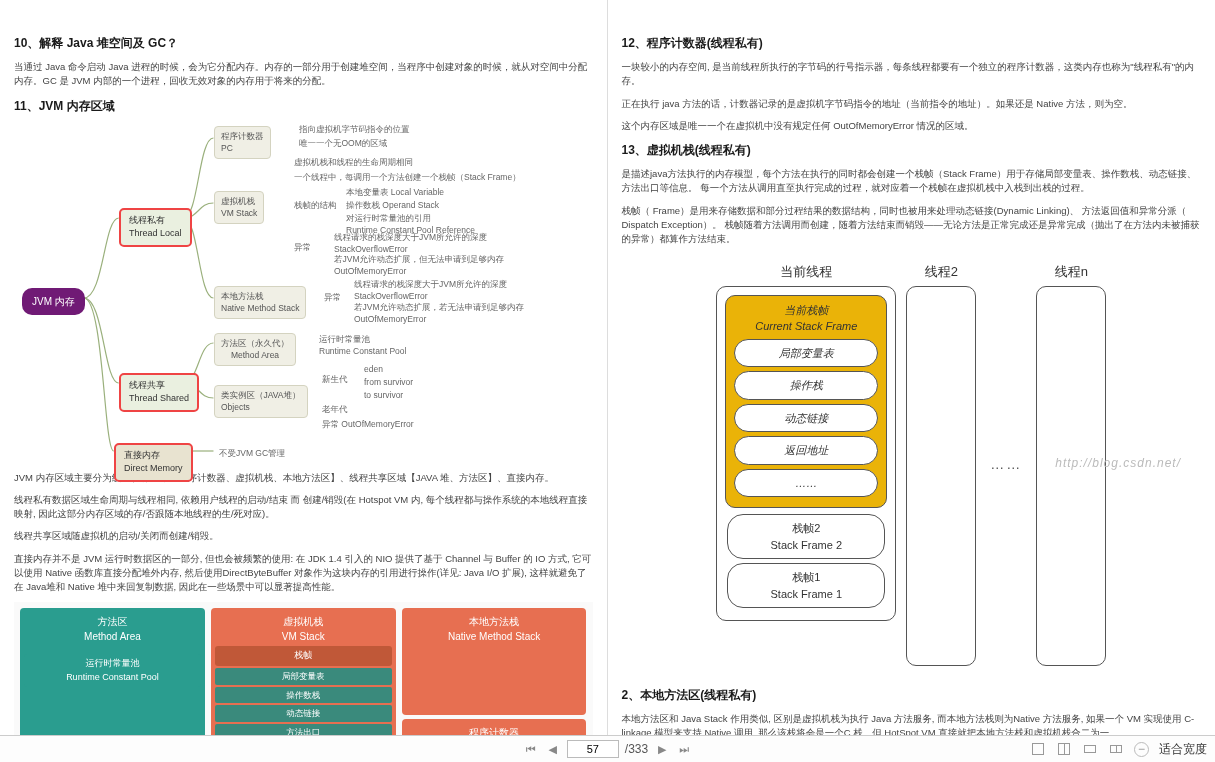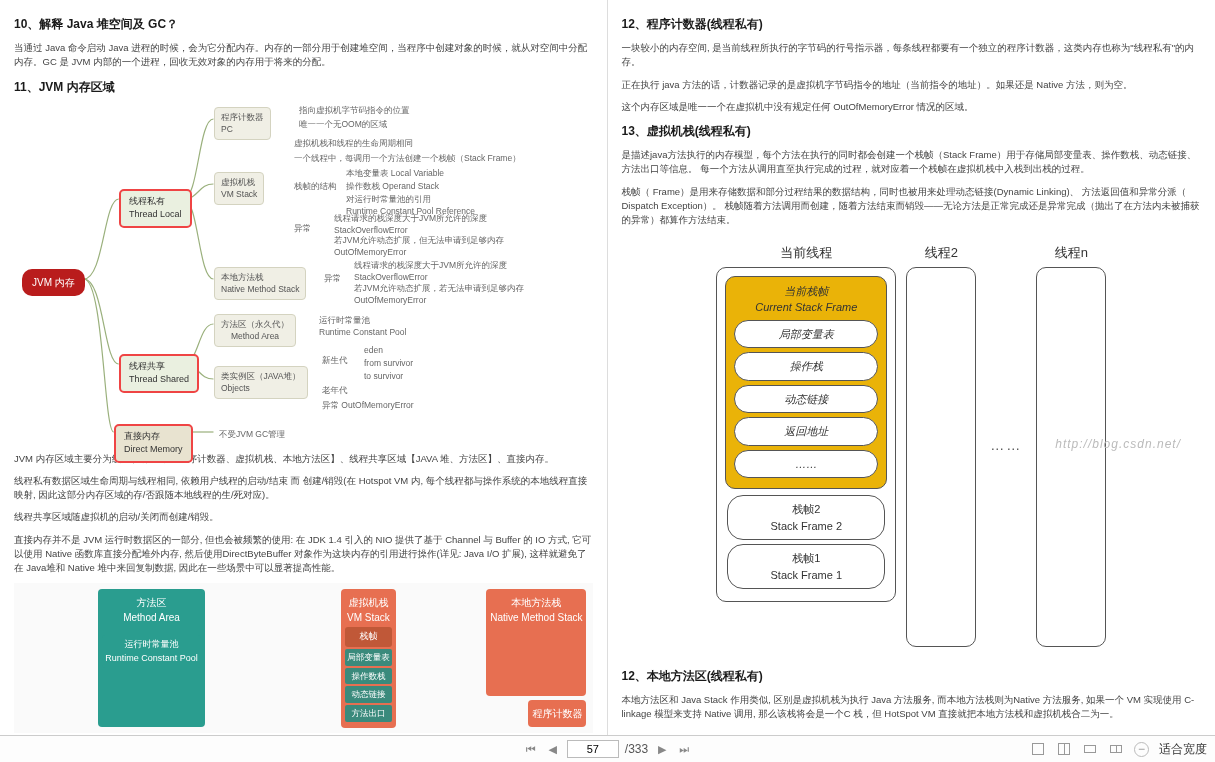--- a/index.html
+++ b/index.html
@@ -1,36 +1,36 @@
 <!DOCTYPE html>
 <html><head>
 <meta charset="utf-8">
 <style>
 * { box-sizing: border-box; margin: 0; padding: 0; }
 body { font-family: "Microsoft YaHei", Arial, sans-serif; background: #f5f5f5; width: 1215px; height: 762px; overflow: hidden; position: relative; }
 .pages { display: flex; width: 100%; height: 735px; }
-.page { width: 50%; background: #fff; padding: 9px 14px; font-size: 10px; color: #333; line-height: 1.5; overflow: hidden; }
+.page { width: 50%; background: #fff; padding: 28px 14px; font-size: 10px; color: #333; line-height: 1.5; overflow: hidden; }
 .page-left { border-right: 1px solid #ddd; }
 h3 { font-size: 12px; font-weight: bold; margin: 6px 0 8px 0; color: #1a1a1a; }
 .text { font-size: 9.5px; color: #444; margin-bottom: 8px; }
 
 
 .diagram1 { position: relative; height: 340px; margin: 8px 0; font-size: 9px; }
-.root-node { position: absolute; left: 8px; top: 165px; background: #b91c1c; color: #fff; padding: 6px 10px; border-radius: 10px; font-size: 10px; }
+.root-node { position: absolute; left: 8px; top: 165px; background: #701a75; color: #fff; padding: 6px 10px; border-radius: 10px; font-size: 10px; }
 .level1 { position: absolute; background: #eaf0e0; border: 2px solid #ef4444; border-radius: 5px; padding: 4px 8px; font-size: 9px; }
 .l1a { left: 105px; top: 85px; }
 .l1b { left: 105px; top: 250px; }
 .l1c { left: 100px; top: 320px; background:#e8e3d0; }
 .level2 { position: absolute; background: #f0efe5; border: 1px solid #d4d3c0; border-radius: 4px; padding: 3px 6px; font-size: 8.5px; color:#555;}
 .leaf { position: absolute; font-size: 8.5px; color: #666; }
 svg.connectors { position: absolute; left:0; top:0; width:100%; height:100%; }
 
 
 .diagram2 { height: 150px; display: flex; gap: 6px; margin-top: 8px; padding: 6px; background:#fafafa;}
-.d2col { flex:1; display:flex; flex-direction:column; gap:4px;align-items:flex-end; }
+.d2col { flex:1; display:flex; flex-direction:column; gap:4px; }
 .d2box { border-radius:4px; color:#fff; text-align:center; padding:6px 4px; font-size:10px; }
 .d2-teal { background:#2a9d8f; }
 .d2-orange { background:#e76f51; }
 .d2-inner { background:#2a9d8f; font-size:9px; padding:3px; margin-top:2px; border-radius:3px;}
 .d2-sub { background:#52b3a4; font-size:8.5px; padding:2px; margin-top:2px; border-radius:2px;}
 
 
 .stackdiag { display:flex; gap:10px; justify-content:center; padding:8px 0 14px 0; position:relative;}
 .thread-col { text-align:center; }
 .thread-title { font-size:13px; margin-bottom:4px; font-weight:500;}
@@ -198,21 +198,21 @@
         <div class="thread-title">线程2</div>
         <div class="narrow-col"></div>
       </div>
       <div class="dots">……</div>
       <div class="thread-col">
         <div class="thread-title">线程n</div>
         <div class="narrow-col"></div>
       </div>
     </div>
 
-    <h3>12、本地方法区(线程私有)</h3>
+    <h3>2、本地方法区(线程私有)</h3>
     <div class="text">本地方法区和 Java Stack 作用类似, 区别是虚拟机栈为执行 Java 方法服务, 而本地方法栈则为Native 方法服务, 如果一个 VM 实现使用 C-linkage 模型来支持 Native 调用, 那么该栈将会是一个C 栈，但 HotSpot VM 直接就把本地方法栈和虚拟机栈合二为一。</div>
   </div>
 </div>
 
 <div class="toolbar">
   <div class="tb-center">
     <div class="nav-btn">⏮</div>
     <div class="nav-btn">◀</div>
     <input class="page-input" value="57" style="">
     <span>/<span>333</span></span>

